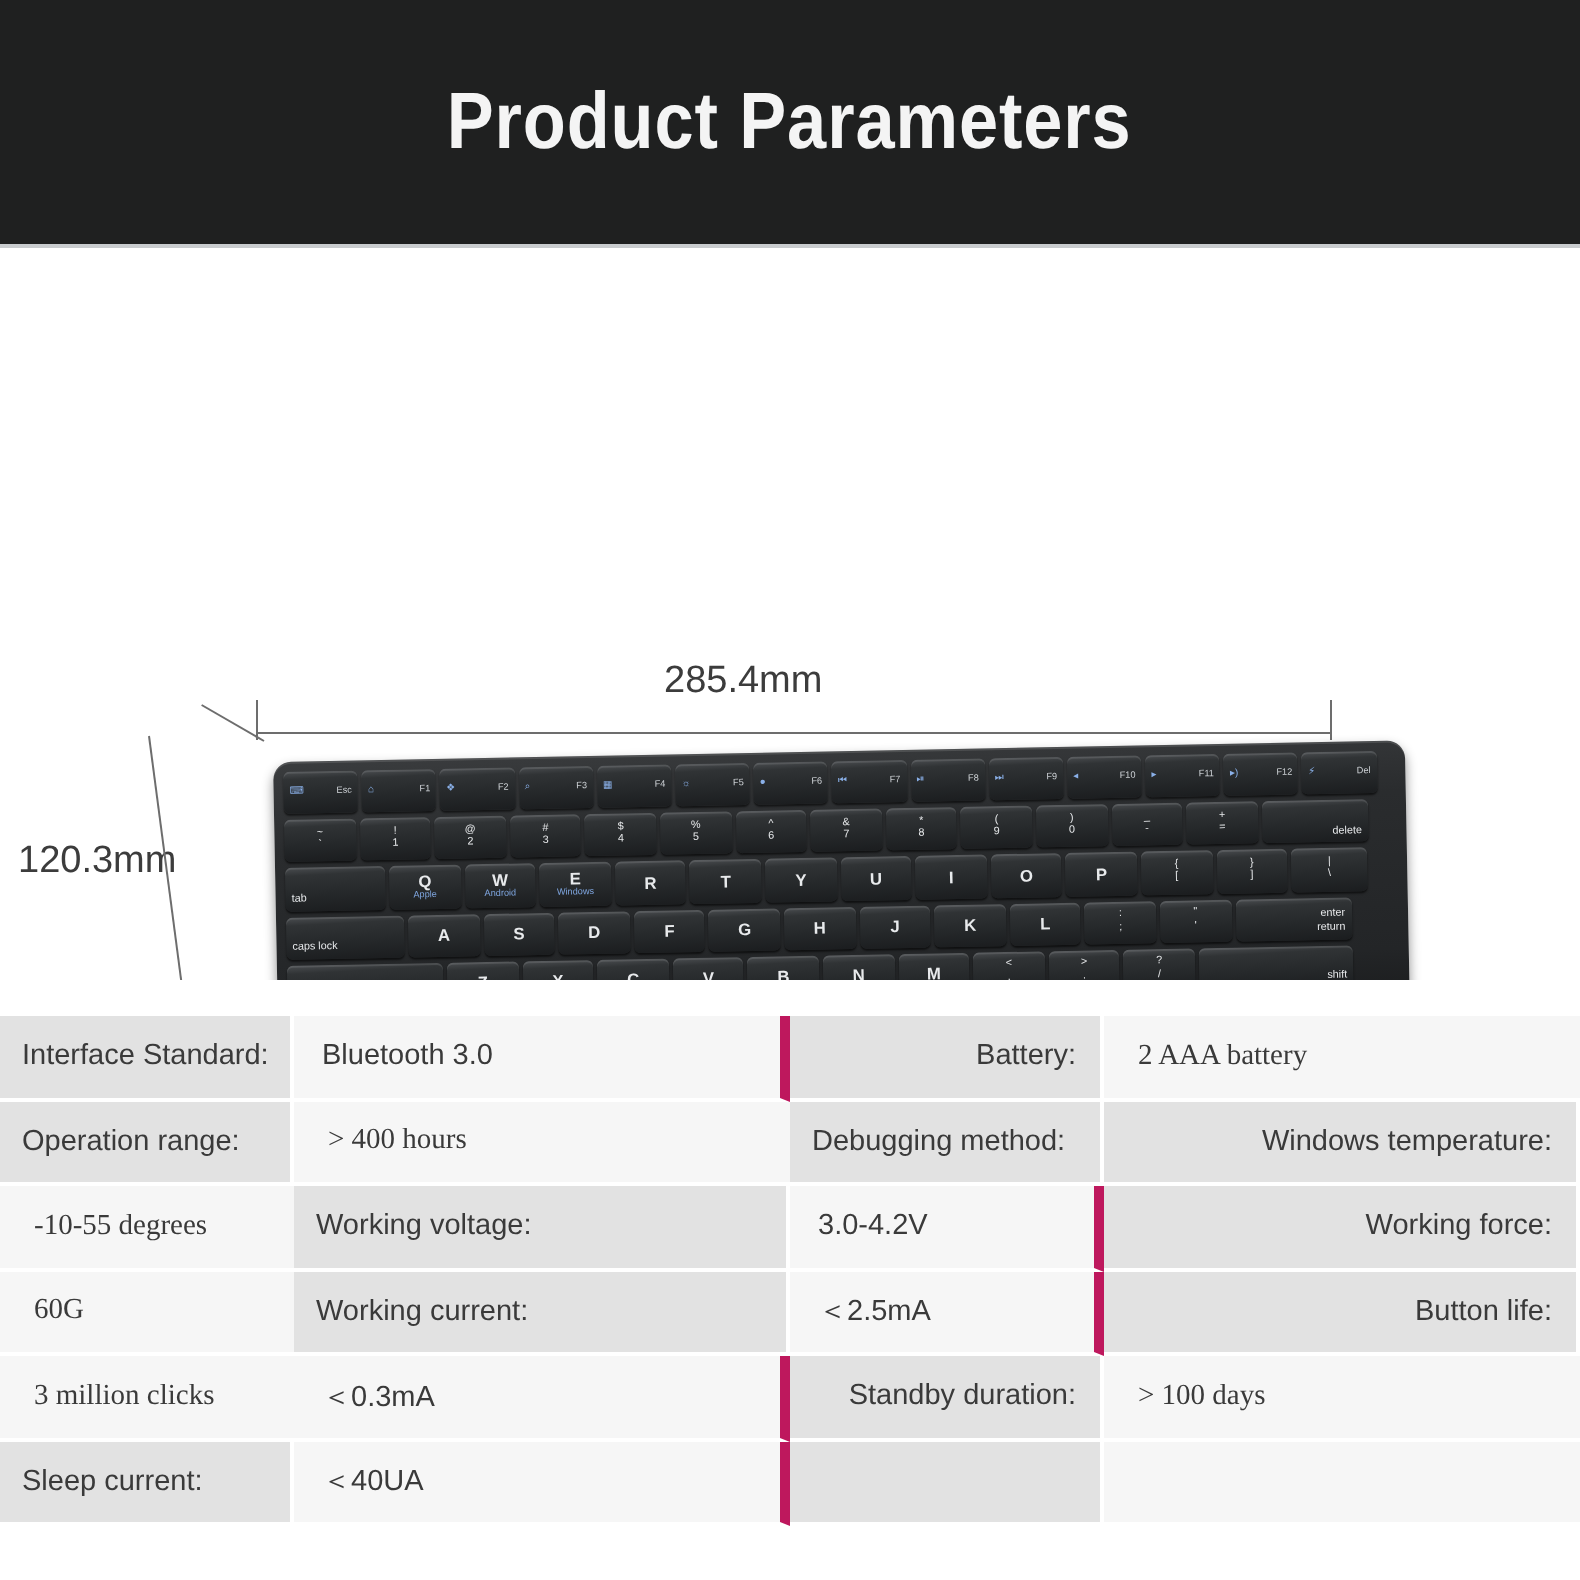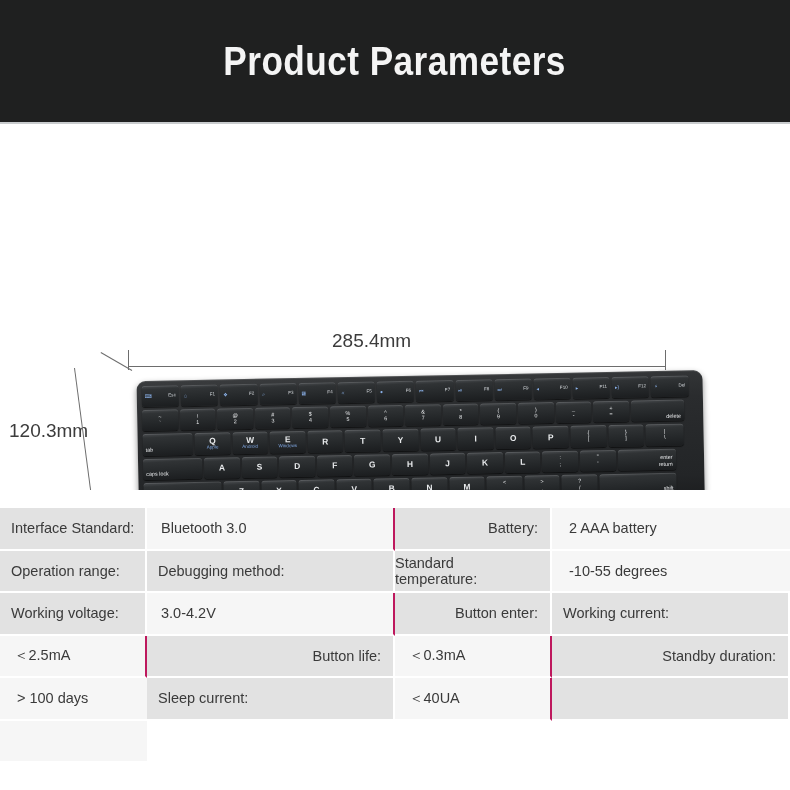--- a/index.html
+++ b/index.html
@@ -124,28 +124,28 @@
     font-size:14.5px;color:#3a3a3a;
     box-sizing:border-box;
     border-bottom:2px solid #ffffff;
   }
   .cell.lbl-l{
     background:#e2e2e2;justify-content:flex-start;padding-left:11px;
     border-right:2px solid #ffffff;
   }
   .cell.val-l{
     background:#f6f6f6;justify-content:flex-start;padding-left:14px;
-    border-right:2px solid #be185d;
+    border-right:5px solid #be185d;
   }
   .cell.lbl-r{
     background:#e2e2e2;justify-content:flex-end;padding-right:12px;
     border-right:2px solid #ffffff;
   }
   .cell.val-r{
-    background:#f6f6f6;justify-content:flex-start;padding-left:17px;
+    background:#f6f6f6;justify-content:flex-start;padding-left:17px;font-family:Liberation Serif, serif;
   }
 </style>
 </head>
 <body>
 
 <div id="page">
 
   <div class="banner">
     <div class="banner-title">Product Parameters</div>
   </div>
@@ -418,29 +418,32 @@
       </div>
     </div>
   </div>
 
   <div class="spec-table" id="spec-table">
       <div class="cell lbl-l">Interface Standard:</div>
       <div class="cell val-l">Bluetooth 3.0</div>
       <div class="cell lbl-r">Battery:</div>
       <div class="cell val-r">2 AAA battery</div>
       <div class="cell lbl-l">Operation range:</div>
+      <div class="cell val-r">&gt; 400 hours</div>
       <div class="cell lbl-l">Debugging method:</div>
-      <div class="cell lbl-r">Standard temperature:</div>
+      <div class="cell lbl-r">Windows temperature:</div>
       <div class="cell val-r">-10-55 degrees</div>
       <div class="cell lbl-l">Working voltage:</div>
       <div class="cell val-l">3.0-4.2V</div>
-      <div class="cell lbl-r">Button enter:</div>
+      <div class="cell lbl-r">Working force:</div>
+      <div class="cell val-r">60G</div>
       <div class="cell lbl-l">Working current:</div>
       <div class="cell val-l">＜2.5mA</div>
       <div class="cell lbl-r">Button life:</div>
+      <div class="cell val-r">3 million clicks</div>
       <div class="cell val-l">＜0.3mA</div>
       <div class="cell lbl-r">Standby duration:</div>
       <div class="cell val-r">&gt; 100 days</div>
       <div class="cell lbl-l">Sleep current:</div>
       <div class="cell val-l">＜40UA</div>
       <div class="cell lbl-r"></div>
       <div class="cell val-r"></div>
     </div>
 
 </div>

